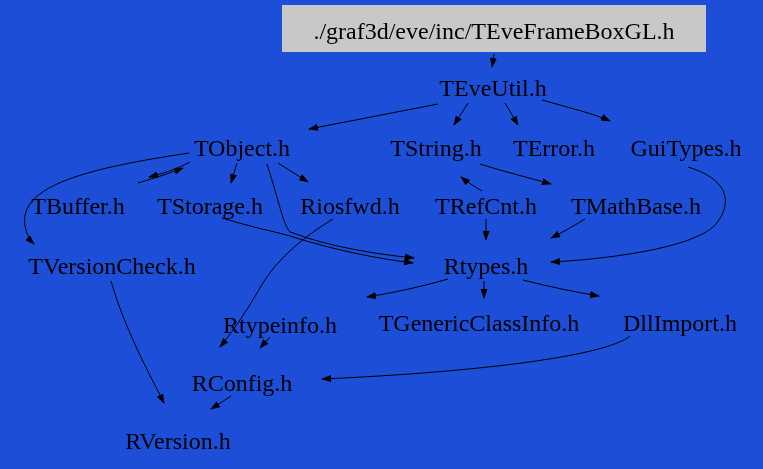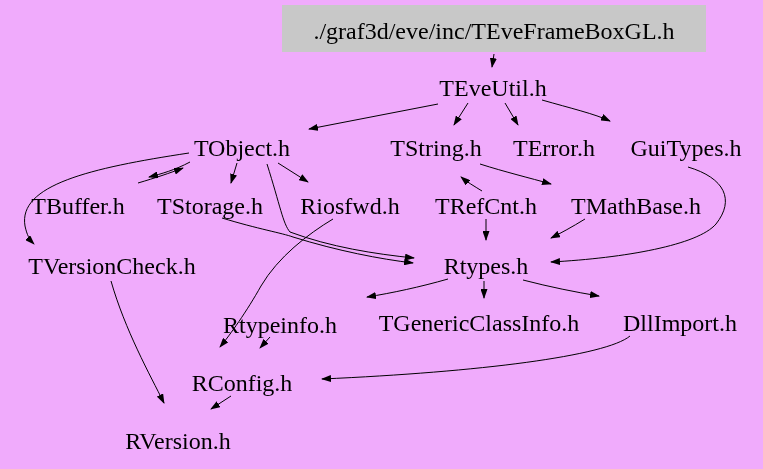--- a/index.html
+++ b/index.html
@@ -5,21 +5,21 @@
   html, body {
     margin: 0;
     padding: 0;
     background: #ffffff;
     font-family: "Liberation Serif", "DejaVu Serif", serif;
   }
   #stage {
     position: relative;
     width: 763px;
     height: 469px;
-    background: #f0abfc;
+    background: #1d4ed8;
     overflow: hidden;
   }
   svg { display: block; }
   .node-label {
     font-family: "Liberation Serif", "DejaVu Serif", serif;
     fill: #000000;
     cursor: pointer;
   }
   .root-label { cursor: default; }
   .edge {

